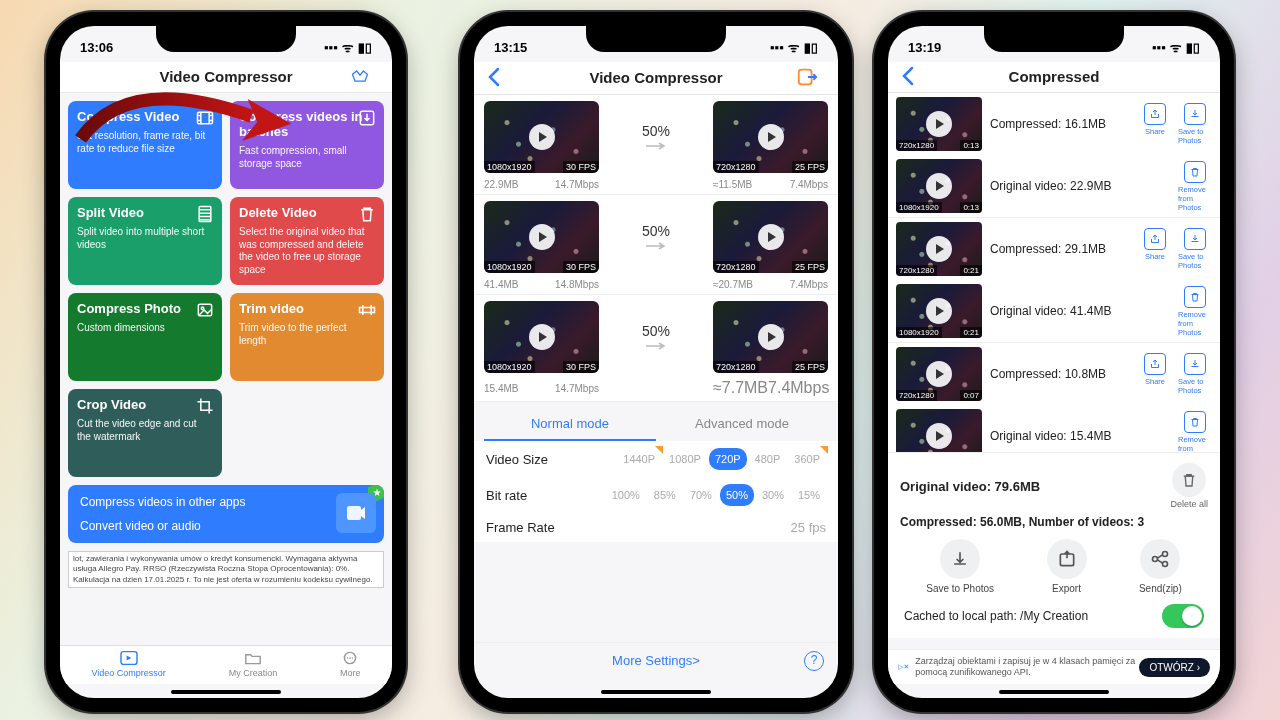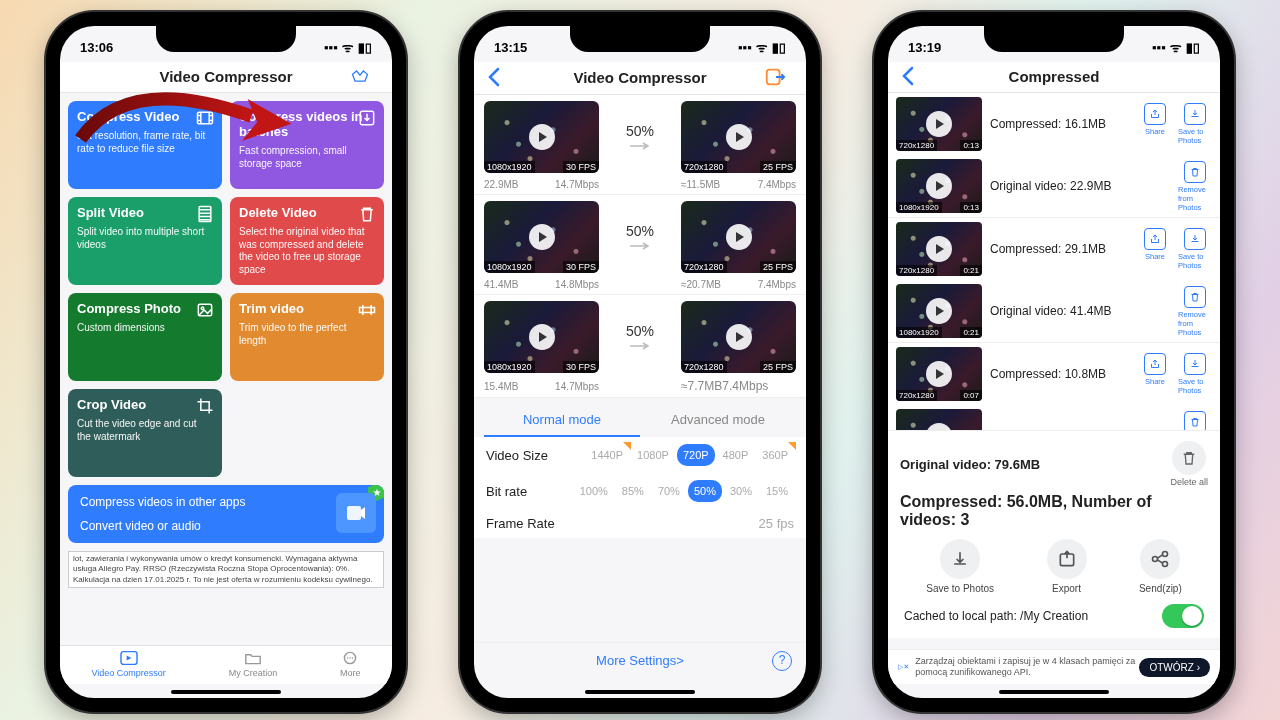--- a/index.html
+++ b/index.html
@@ -17,21 +17,21 @@
   .phone {
     position: absolute;
     top: 12px;
     width: 360px;
     height: 700px;
     border-radius: 48px;
     background: #000;
     box-shadow: 0 0 0 2px #333, 0 8px 24px rgba(0,0,0,0.3);
   }
   .phone:nth-child(1) { left: 46px; }
-  .phone:nth-child(2) { left: 460px; }
+  .phone:nth-child(2) { left: 460px; padding-left: 32px; }
   .phone:nth-child(3) { left: 874px; }
   .screen {
     position: absolute;
     top: 14px; left: 14px; right: 14px; bottom: 14px;
     background: #f6f6f8;
     border-radius: 34px;
     overflow: hidden;
   }
   .notch {
     position: absolute;
@@ -207,21 +207,21 @@
   .crow .thumb .ov1, .crow .thumb .ov2 { font-size:8px; }
   .crow .ctext { flex:1; font-size:12px; color:#222; }
   .crow .acts { display:flex; flex-direction:row; gap:6px; }
   .actbtn { display:flex; flex-direction:column; align-items:center; font-size:7.5px; color:#2f7cff; width:34px;}
   .actbtn .ib { width:20px; height:20px; border:1.5px solid #2f7cff; border-radius:4px; margin-bottom:2px;
     display:flex; align-items:center; justify-content:center;}
   .summary { background:#fff; padding:10px 12px; border-top:1px solid #eee;}
   .sum-top { display:flex; justify-content:space-between; align-items:center; font-size:13px; font-weight:600;}
   .trash { width:34px; height:34px; border-radius:50%; background:#eef0f2;
     display:flex; align-items:center; justify-content:center;}
-  .sum2 { font-size:16px; font-weight:600; margin-top:6px;}
+  .sum2 { font-size:12px; font-weight:600; margin-top:6px;}
   .actions3 { display:flex; justify-content:space-around; margin:10px 0;}
   .act3 { display:flex; flex-direction:column; align-items:center; font-size:10px; color:#444;}
   .act3 .circ { width:40px; height:40px; border-radius:50%; background:#eef0f2; margin-bottom:4px;
     display:flex; align-items:center; justify-content:center;}
   .cache { display:flex; justify-content:space-between; align-items:center; font-size:12px; padding:0 4px;}
   .switch { width:42px; height:24px; border-radius:12px; background:#34c759; position:relative;}
   .switch::after { content:""; position:absolute; top:2px; right:2px; width:20px; height:20px;
     background:#fff; border-radius:50%; box-shadow:0 1px 2px rgba(0,0,0,.3);}
   .ad3 {
     display:flex; align-items:center; justify-content:space-between;
@@ -484,21 +484,21 @@
                 <div class="ov1">720x1280</div>
                 <div class="ov2">25 FPS</div>
               </div>
             </div>
             <div class="row" style="padding-top:0;padding-bottom:4px;border-bottom:1px solid #eee;">
               <div style="width:115px;display:flex;justify-content:space-between;font-size:10px;color:#888;">
                 <span>15.4MB</span>
                 <span>14.7Mbps</span>
               </div>
               <div style="flex:1;"></div>
-              <div style="width:115px;display:flex;font-size:12px;color:#888;margin-left:24px;">
+              <div style="width:115px;display:flex;justify-content:space-between;font-size:16px;color:#888;margin-left:24px;">
                 <span>≈7.7MB</span>
                 <span>7.4Mbps</span>
               </div>
             </div>
           </div>
         </div>
 
     <div class="tabs2">
       <div class="on">Normal mode</div>
       <div>Advanced mode</div>

